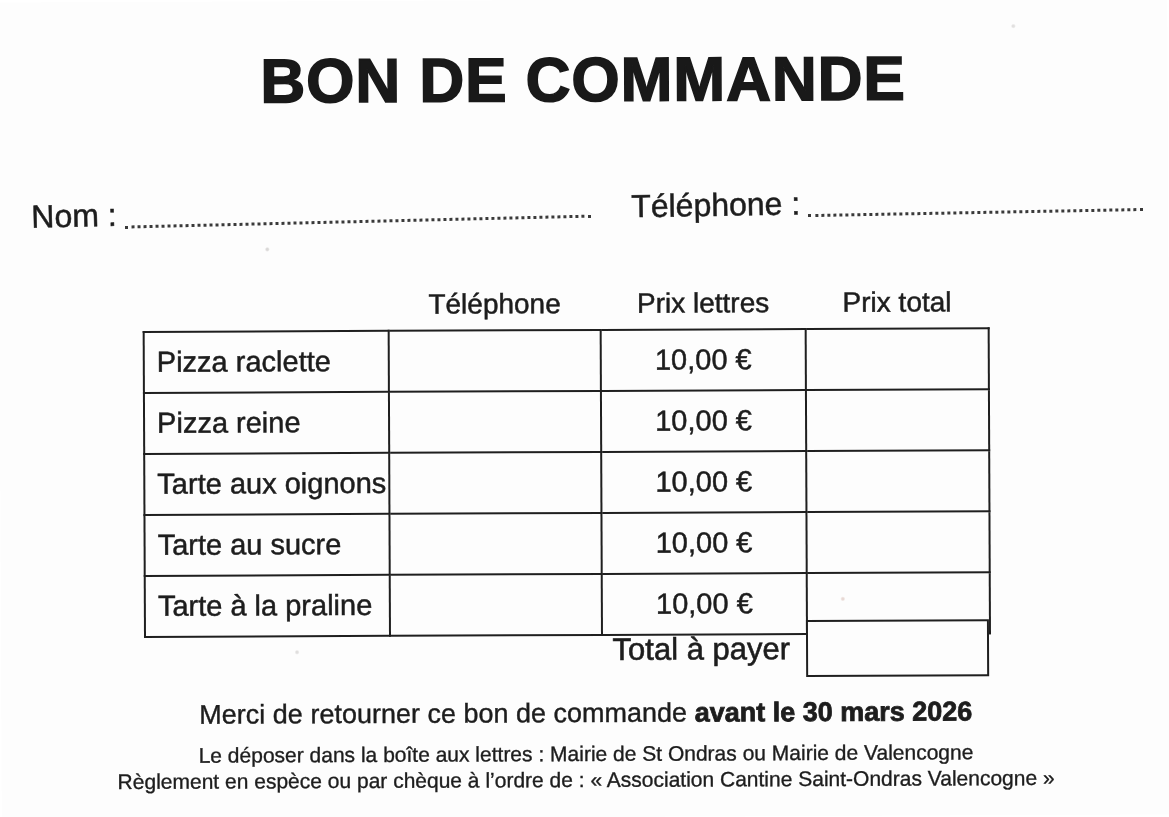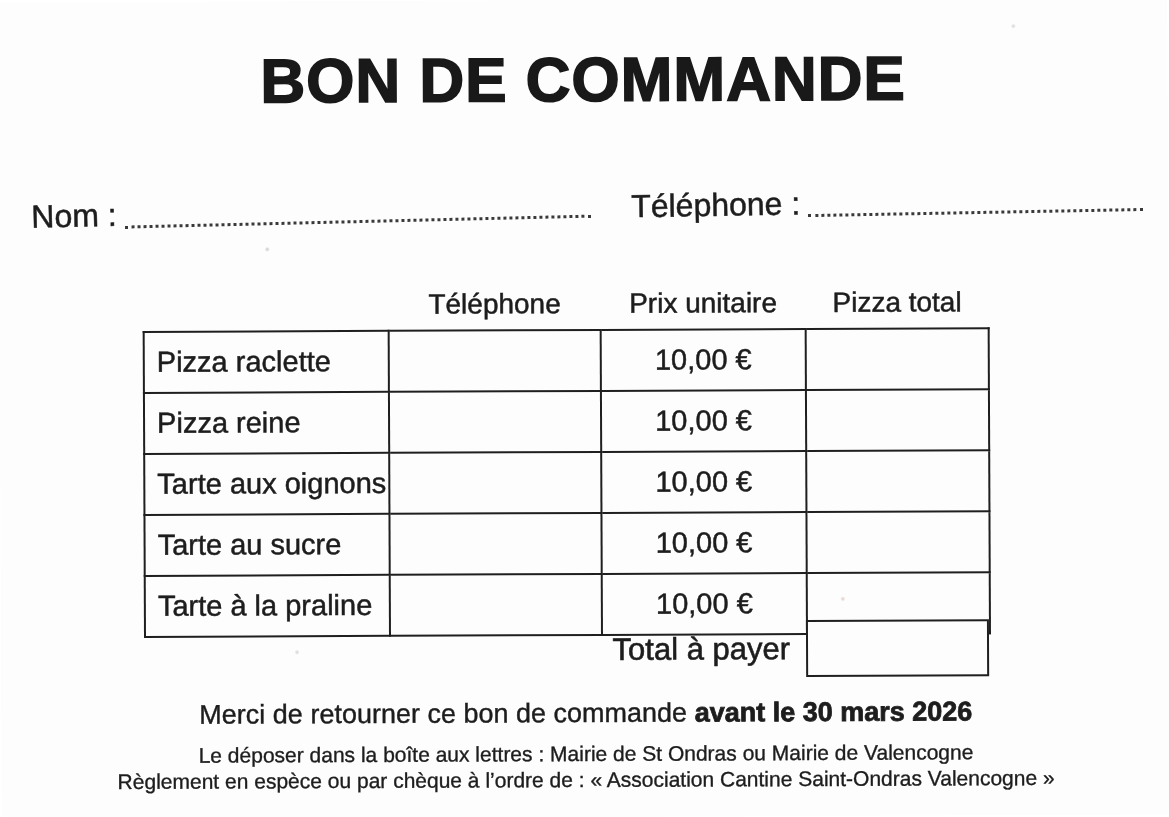--- a/index.html
+++ b/index.html
@@ -143,22 +143,22 @@
     <colgroup>
       <col class="c-item">
         <col class="c-qty">
         <col class="c-unit">
         <col class="c-total">
     </colgroup>
     <thead>
       <tr>
         <td></td>
         <td>Téléphone</td>
-        <td>Prix unitaire</td>
-        <td>Pizza total</td>
+        <td>Prix lettres</td>
+        <td>Prix total</td>
       </tr>
     </thead>
     <tbody>
       <tr>
         <td class="cell-item">Pizza raclette</td>
         <td class="cell-qty"></td>
         <td class="cell-unit">10,00 €</td>
         <td class="cell-total"></td>
       </tr>
       <tr>

